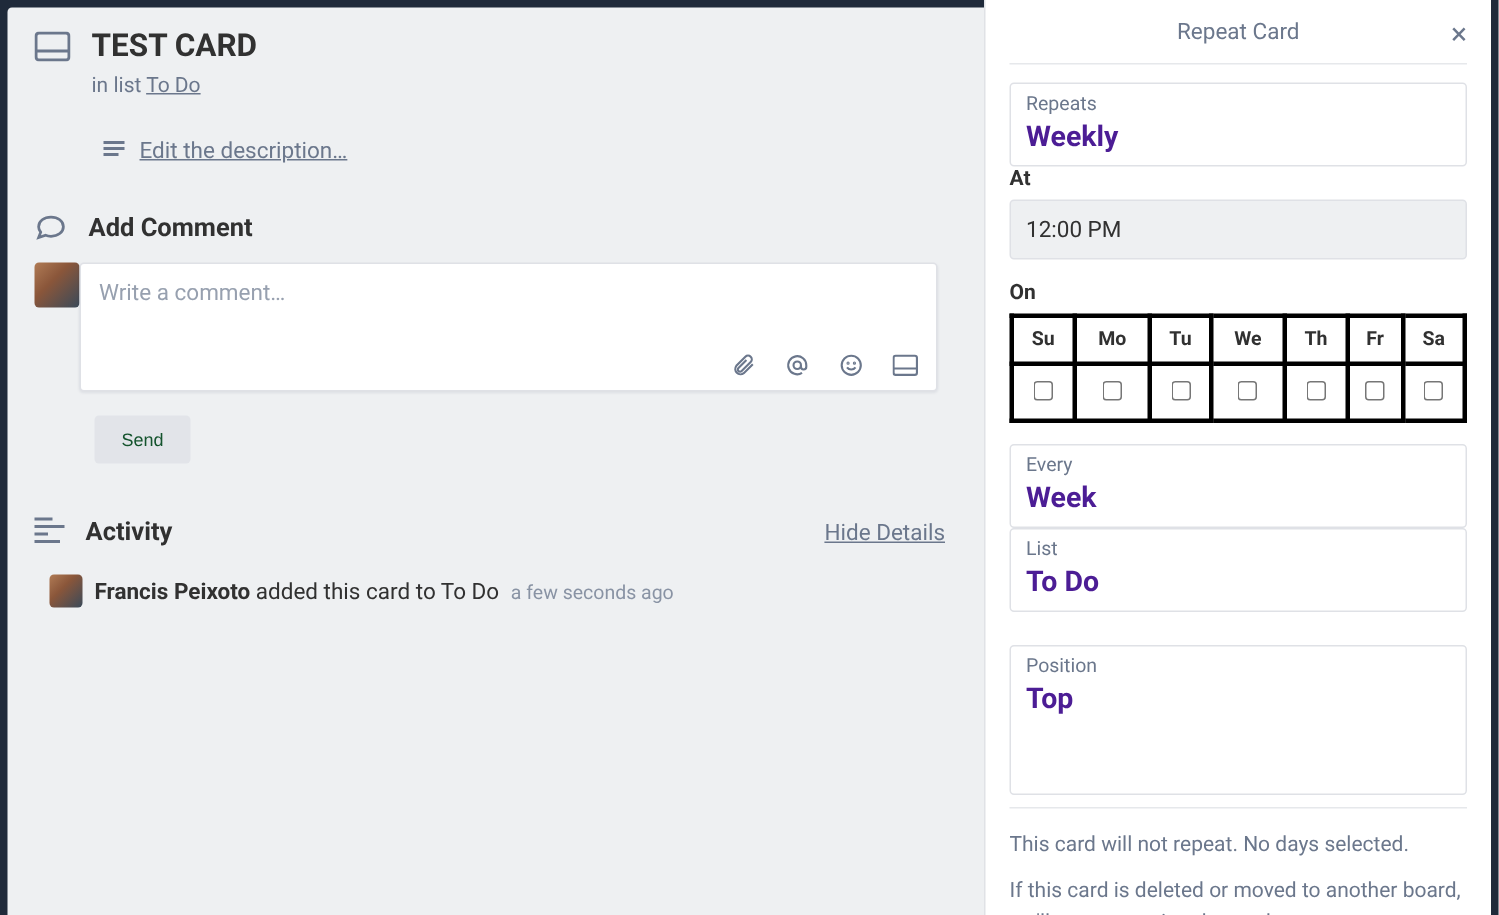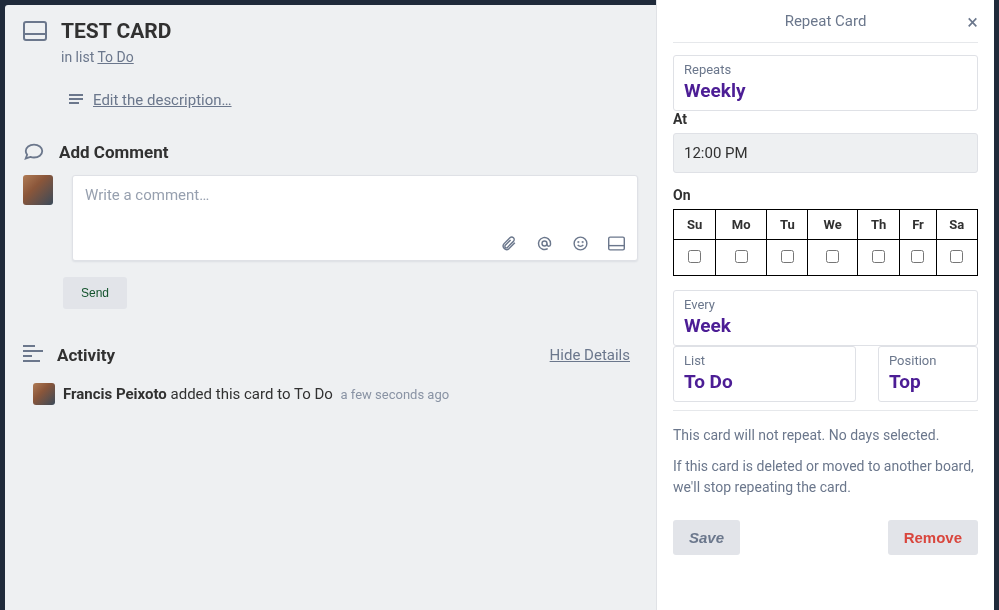--- a/index.html
+++ b/index.html
@@ -88,21 +88,21 @@
       border-radius: 3px;
       background: linear-gradient(135deg, #b07b55 0%, #8a563a 40%, #3a4a5a 100%);
       flex-shrink: 0;
     }
     .avatar-sm {
       width: 22px;
       height: 22px;
     }
     .comment-row {
       display: flex;
-      gap: 19px;
+      gap: 0;
       align-items: flex-start;
       margin-bottom: 10px;
     }
     .comment-box {
       flex: 1;
       background: #fff;
       border: 1px solid #dfe1e6;
       border-radius: 3px;
       box-shadow: 0 1px 2px rgba(9,30,66,.08);
       padding: 10px 12px 8px;
@@ -245,38 +245,38 @@
       font-size: 15px;
       color: #313131;
       margin-bottom: 14px;
     }
     .days-table {
       width: 100%;
       border-collapse: collapse;
       margin-bottom: 14px;
     }
     .days-table th, .days-table td {
-      border: 1px solid #000000;
+      border: 3px solid #000000;
       text-align: center;
       vertical-align: middle;
     }
     .days-table th {
       font-size: 13px;
       font-weight: 700;
       color: #313131;
       padding: 7px 0;
     }
     .days-table td {
       padding: 8px 0;
     }
     .days-table input[type=checkbox]{
       width: 13px; height: 13px;
       accent-color: #6b778c;
     }
-    .two-col { display: flex; gap: 22px; }
+    .two-col { display: flex; gap: 22px; flex-direction: column; }
     .two-col .field-box { flex: 1; }
     .two-col .field-box:last-child { flex: 0 0 100px; }
     .footer-text {
       font-size: 14px;
       color: #6b778c;
       line-height: 1.5;
       margin-top: 8px;
       border-top: 1px solid #e6e8eb;
       padding-top: 14px;
     }

